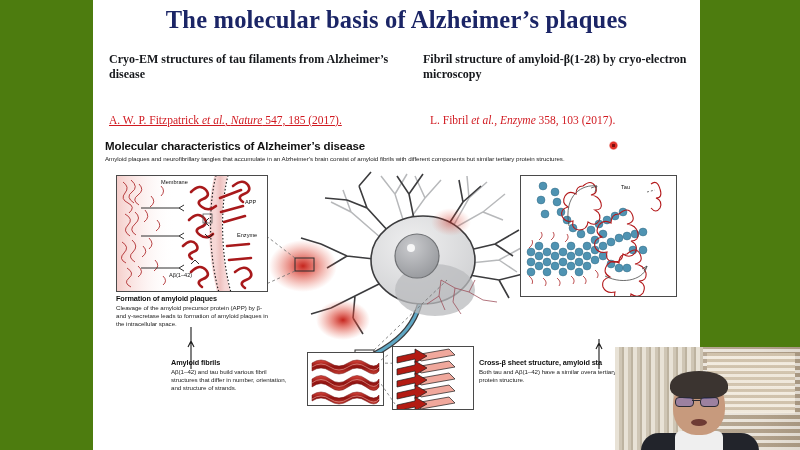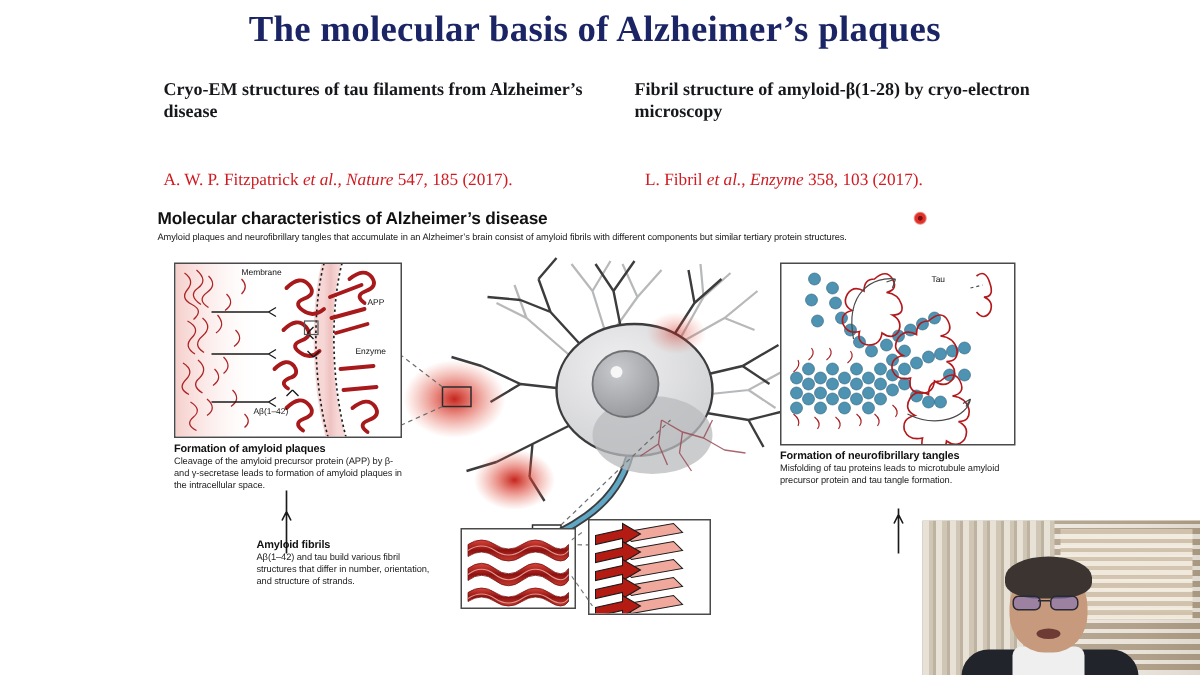--- a/index.html
+++ b/index.html
@@ -1,33 +1,33 @@
 <!DOCTYPE html>
 <html><head>
 <meta charset="utf-8">
 <style>
   html,body{margin:0;padding:0;background:#000;}
   body{width:800px;height:450px;overflow:hidden;font-family:"Liberation Sans",sans-serif;}
-  #stage{position:relative;width:800px;height:450px;background:#ffffff;overflow:hidden;}
+  #stage{position:relative;width:800px;height:450px;background:#4d7c0f;overflow:hidden;}
 
   
   #slide{position:absolute;left:93px;top:0;width:607px;height:450px;background:#fff;overflow:hidden;}
 
   .ttl{position:absolute;left:0;width:607px;text-align:center;top:6px;
        font-family:"Liberation Serif",serif;font-weight:bold;font-size:24.5px;
        color:#1b2566;letter-spacing:.2px;}
 
   .sub{position:absolute;font-family:"Liberation Serif",serif;font-weight:bold;
        font-size:12px;color:#16181c;line-height:1.22;}
   .sub.l{left:16px;top:52px;width:290px;}
   .sub.r{left:330px;top:52px;width:275px;}
 
   .cite{position:absolute;font-family:"Liberation Serif",serif;font-size:11.5px;color:#d11a21;}
   .cite i{font-style:italic;}
-  .cite.l{left:16px;top:114px;}
+  .cite.l{left:16px;top:114px;text-decoration:underline;}
   .cite.r{left:337px;top:114px;}
 
   
   #fig{position:absolute;left:12px;top:140px;width:590px;height:300px;background:#fff;}
 
   .fig-h{position:absolute;left:0;top:0;font-size:11.5px;font-weight:bold;color:#111;letter-spacing:-.1px;text-align:right;}
   .fig-s{position:absolute;left:0;top:15px;width:588px;font-size:6.2px;color:#1a1a1a;
          letter-spacing:-.05px;line-height:1.25;}
 
   .reddot{position:absolute;left:504px;top:1px;width:9px;height:9px;border-radius:50%;
@@ -256,24 +256,20 @@
           </g>
           <g stroke="#4a4a4a" stroke-width=".8" fill="none">
             <path d="M48 50 C42 18 62 8 76 10 M76 10 L70 12 M76 10 L74 16"></path>
             <path d="M84 100 C104 110 124 102 126 90 M126 90 L121 93 M126 90 L123 95"></path>
             <path d="M126 16 L134 14" stroke-dasharray="2,2"></path>
           </g>
         </svg>
         <div style="position:absolute;left:100px;top:8px;font-size:5.6px;color:#111;">Tau</div>
       </div>
 
-      <div class="cap" style="left:415px;top:159px;width:172px;">
-        <b>Formation of neurofibrillary tangles</b>
-        <span>Misfolding of tau proteins leads to microtubule amyloid precursor protein and tau tangle formation.</span>
-      </div>
 
       <svg width="590" height="60" style="position:absolute;left:0;top:185px;">
         <g stroke="#1a1a1a" stroke-width="1.1" fill="none">
           <path d="M86 2 L86 24 L86 44 M86 16 L83 22 M86 16 L89 22"></path>
           <path d="M494 14 L494 30 L494 44 M494 18 L491 24 M494 18 L497 24"></path>
         </g>
       </svg>
 
       <div class="cap" style="left:66px;top:218px;width:120px;">
         <b>Amyloid fibrils</b>
@@ -323,20 +319,24 @@
         </svg>
       </div>
 
       <svg width="40" height="50" style="position:absolute;left:276px;top:214px;">
         <g stroke="#7a7a7a" stroke-width=".8" stroke-dasharray="3,2.5" fill="none">
           <path d="M0 6 L14 -4"></path>
             <path d="M0 30 L14 50"></path>
         </g>
       </svg>
 
+      <div class="cap" style="left:374px;top:218px;width:150px;">
+        <b>Cross-β sheet structure, amyloid sta</b>
+        <span>Both tau and Aβ(1–42) have a similar overa tertiary protein structure.</span>
+      </div>
 
     </div>
   </div>
 
   <div id="cam">
     <div class="blindsL"></div>
     <div class="blindsR"></div>
     <div class="win"></div>
     <div class="body"></div>
     <div class="shirt"></div>

